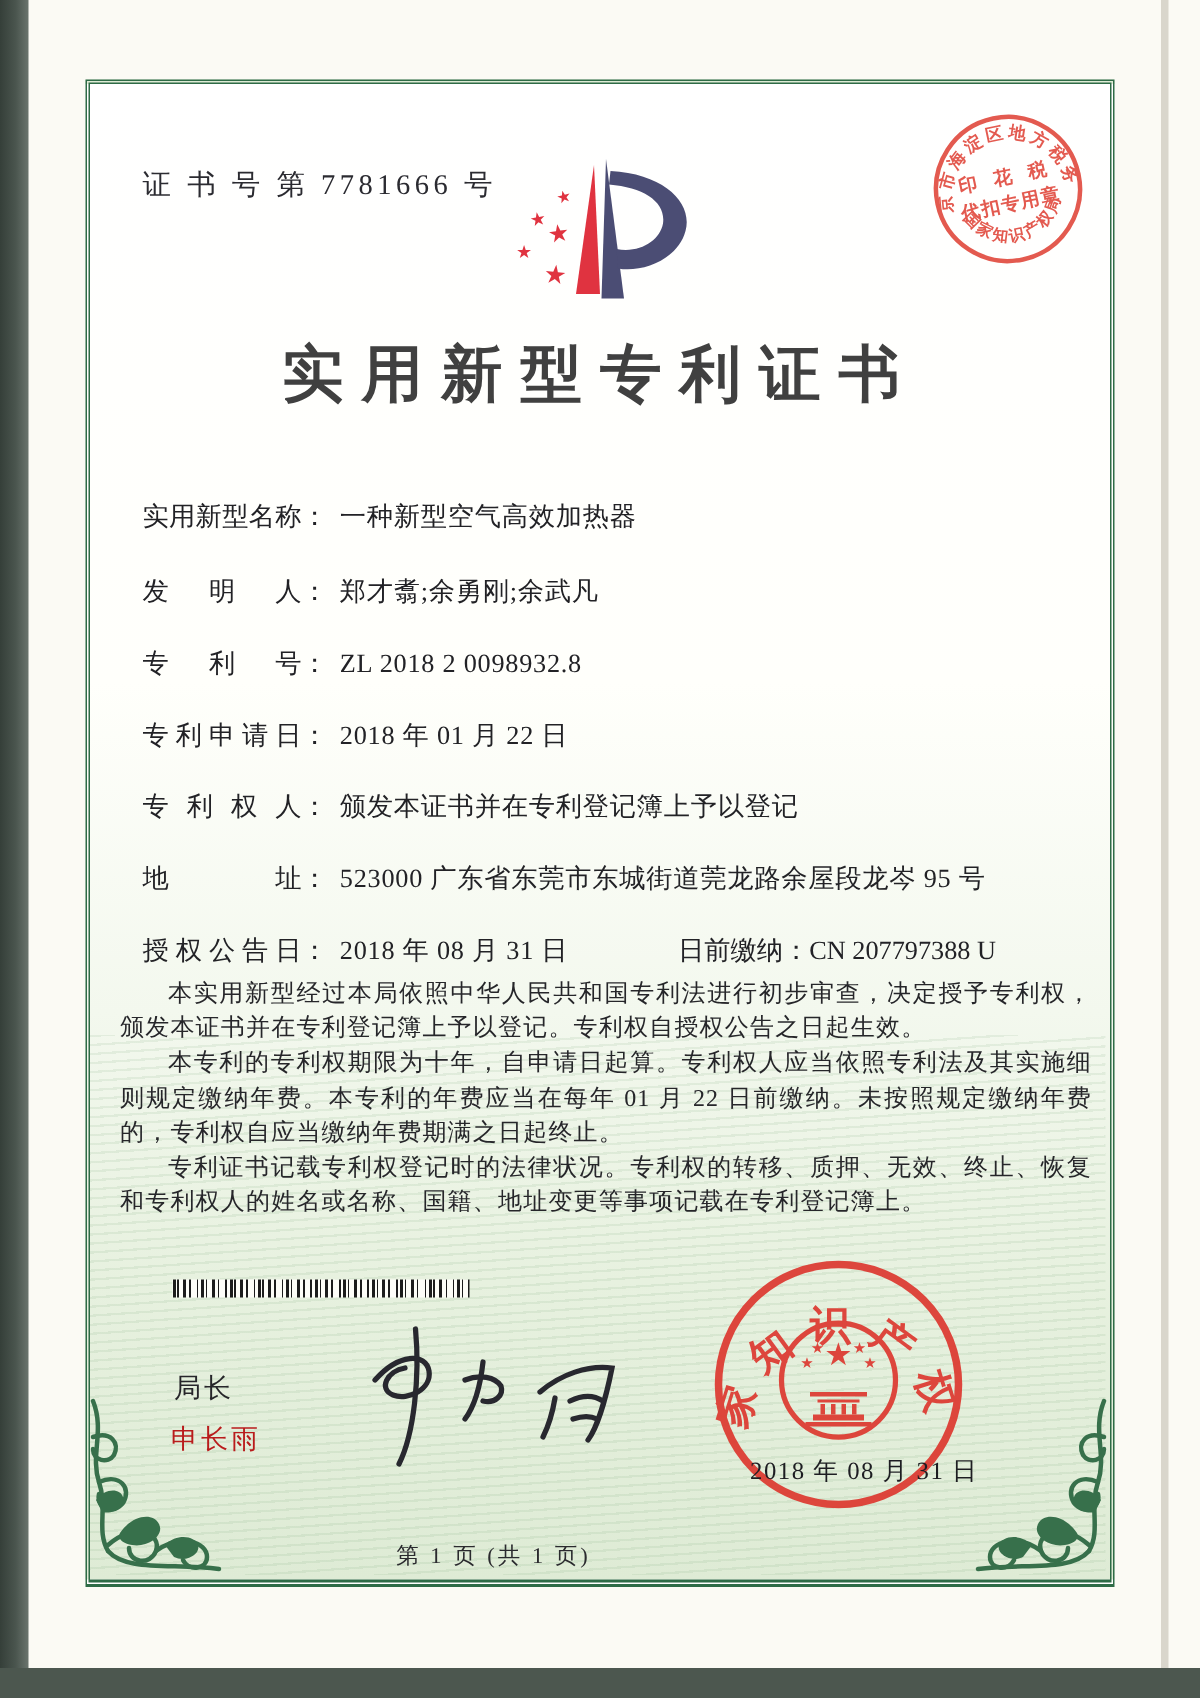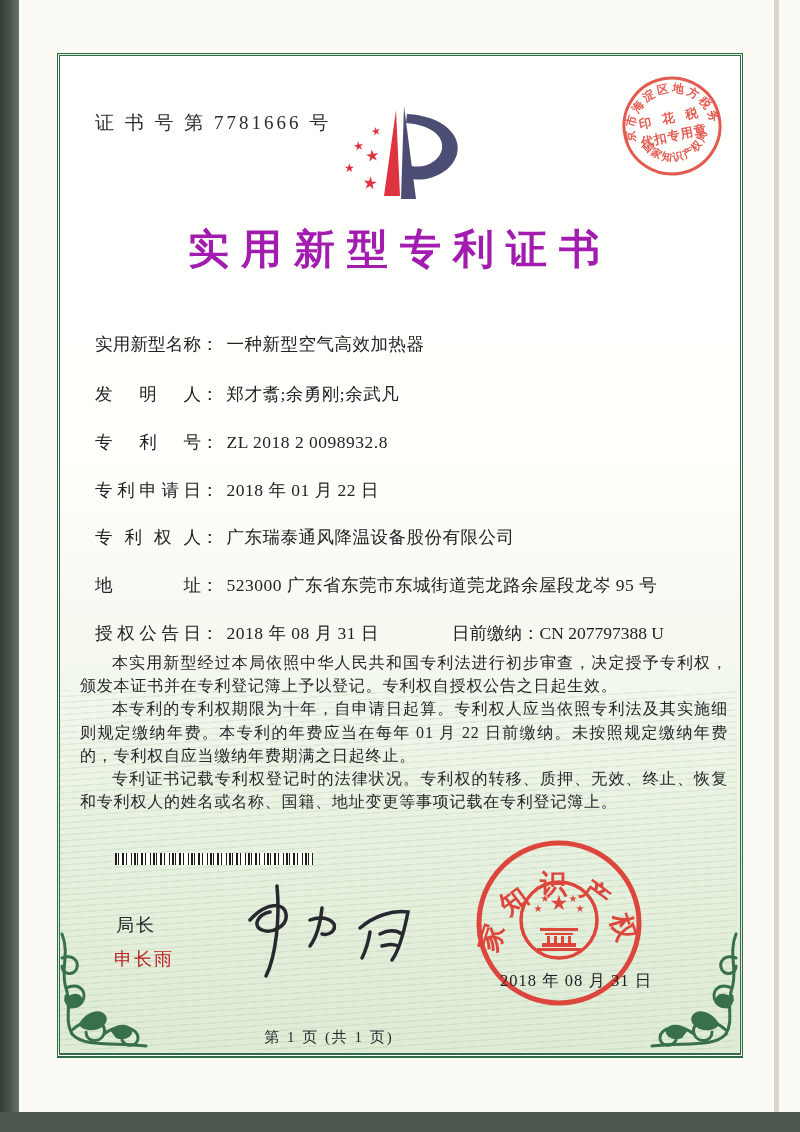--- a/index.html
+++ b/index.html
@@ -18,21 +18,21 @@
     border:3px double #2e6b46;border-bottom:5px double #2e6b46;
     background:linear-gradient(180deg,#ffffff 0%,#fffffb 40%,#f3f8ee 62%,#e7f1df 80%,#deebd5 100%);
   }
   .waves{
     position:absolute;left:60px;top:690px;width:677px;height:360px;opacity:.5;
     background:repeating-linear-gradient(176deg,rgba(125,170,125,.28) 0 1.5px,rgba(255,255,255,0) 1.5px 6px);
   }
 
   .cert-no{position:absolute;left:95px;top:110px;font-size:19px;letter-spacing:3px;color:#2b2b31;}
   .title{position:absolute;left:0;top:222px;width:800px;text-align:center;
-    font-size:41px;font-weight:700;letter-spacing:12px;color:#a21caf;}
+    font-size:41px;font-weight:700;letter-spacing:12px;color:#404040;}
 
   .frow{position:absolute;left:95px;width:640px;font-size:17.5px;color:#222226;white-space:nowrap;}
   .flabel{display:inline-block;width:106px;text-align:justify;text-align-last:justify;vertical-align:bottom;}
   .fcolon{display:inline-block;margin-right:8px;}
   .fvalue{letter-spacing:.5px;}
   .grant{position:absolute;left:452px;top:621px;font-size:17.5px;white-space:nowrap;color:#222226;}
 
   .paras{position:absolute;left:80px;top:651px;width:648px;font-size:16px;line-height:23.2px;
     text-align:justify;letter-spacing:.8px;color:#26262a;}
   .paras p{margin:0;text-indent:2em;}
@@ -132,21 +132,21 @@
   <div class="frow" style="top:382px;">
     <span class="flabel">发明人</span><span class="fcolon">：</span><span class="fvalue">郑才翥;余勇刚;余武凡</span>
   </div>
   <div class="frow" style="top:430px;">
     <span class="flabel">专利号</span><span class="fcolon">：</span><span class="fvalue">ZL 2018 2 0098932.8</span>
   </div>
   <div class="frow" style="top:478px;">
     <span class="flabel">专利申请日</span><span class="fcolon">：</span><span class="fvalue">2018 年 01 月 22 日</span>
   </div>
   <div class="frow" style="top:525px;">
-    <span class="flabel">专利权人</span><span class="fcolon">：</span><span class="fvalue">广东瑞泰通风降温设备股份有限公司</span>
+    <span class="flabel">专利权人</span><span class="fcolon">：</span><span class="fvalue">颁发本证书并在专利登记簿上予以登记</span>
   </div>
   <div class="frow" style="top:573px;">
     <span class="flabel">地址</span><span class="fcolon">：</span><span class="fvalue">523000 广东省东莞市东城街道莞龙路余屋段龙岑 95 号</span>
   </div>
   <div class="frow" style="top:621px;">
     <span class="flabel">授权公告日</span><span class="fcolon">：</span><span class="fvalue">2018 年 08 月 31 日</span>
   </div>
   <div class="grant">
     <span>日前缴纳</span><span>：</span><span>CN 207797388 U</span>
   </div>

